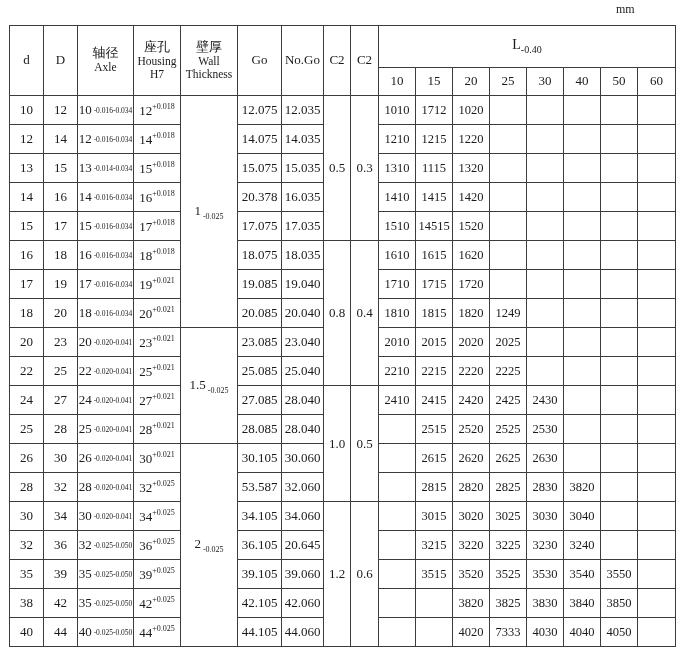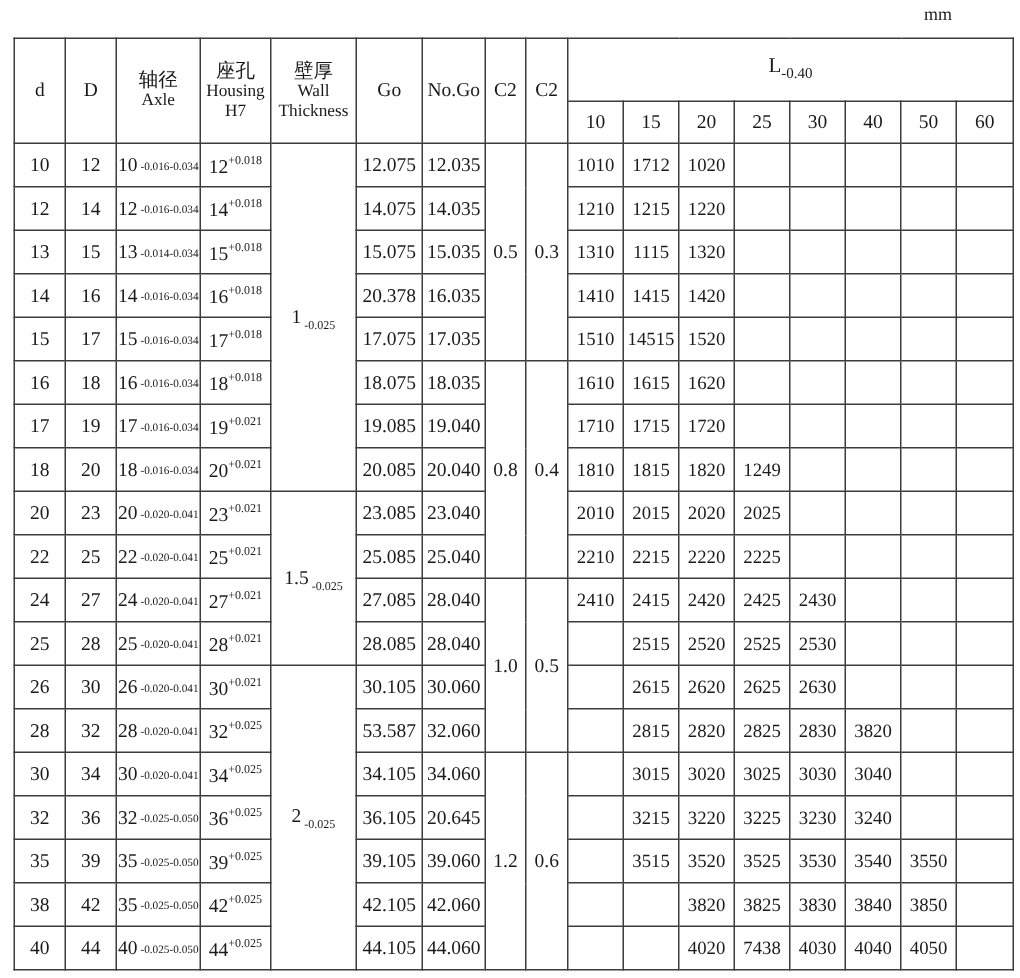--- a/index.html
+++ b/index.html
@@ -440,20 +440,20 @@
         <td class="axle-cell"><span>40</span><span class="stack">
             <span>-0.025</span>
             <span>-0.050</span>
           </span></td>
         <td class="housing-cell"><span>44</span><span class="supt">+0.025</span></td>
         <td>44.105</td>
         <td>44.060</td>
         <td class="len-cell"></td>
         <td class="len-cell"></td>
         <td class="len-cell">4020</td>
-        <td class="len-cell">7438</td>
+        <td class="len-cell">7333</td>
         <td class="len-cell">4030</td>
         <td class="len-cell">4040</td>
         <td class="len-cell">4050</td>
         <td class="len-cell"></td>
       </tr>
     </tbody>
 </table>
 
 </body></html>

